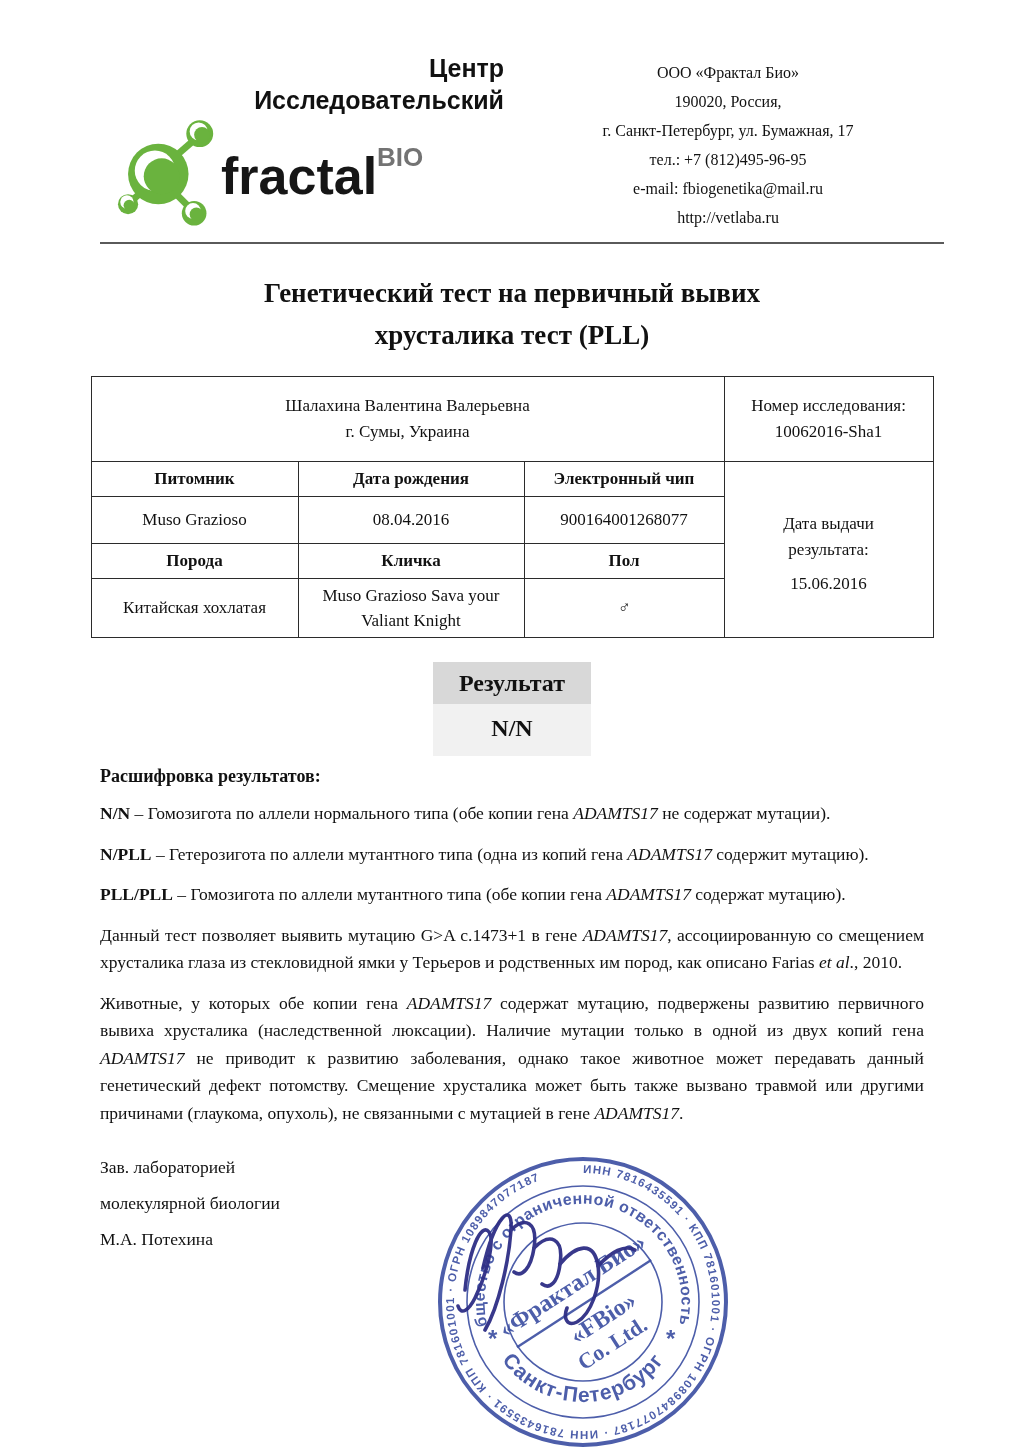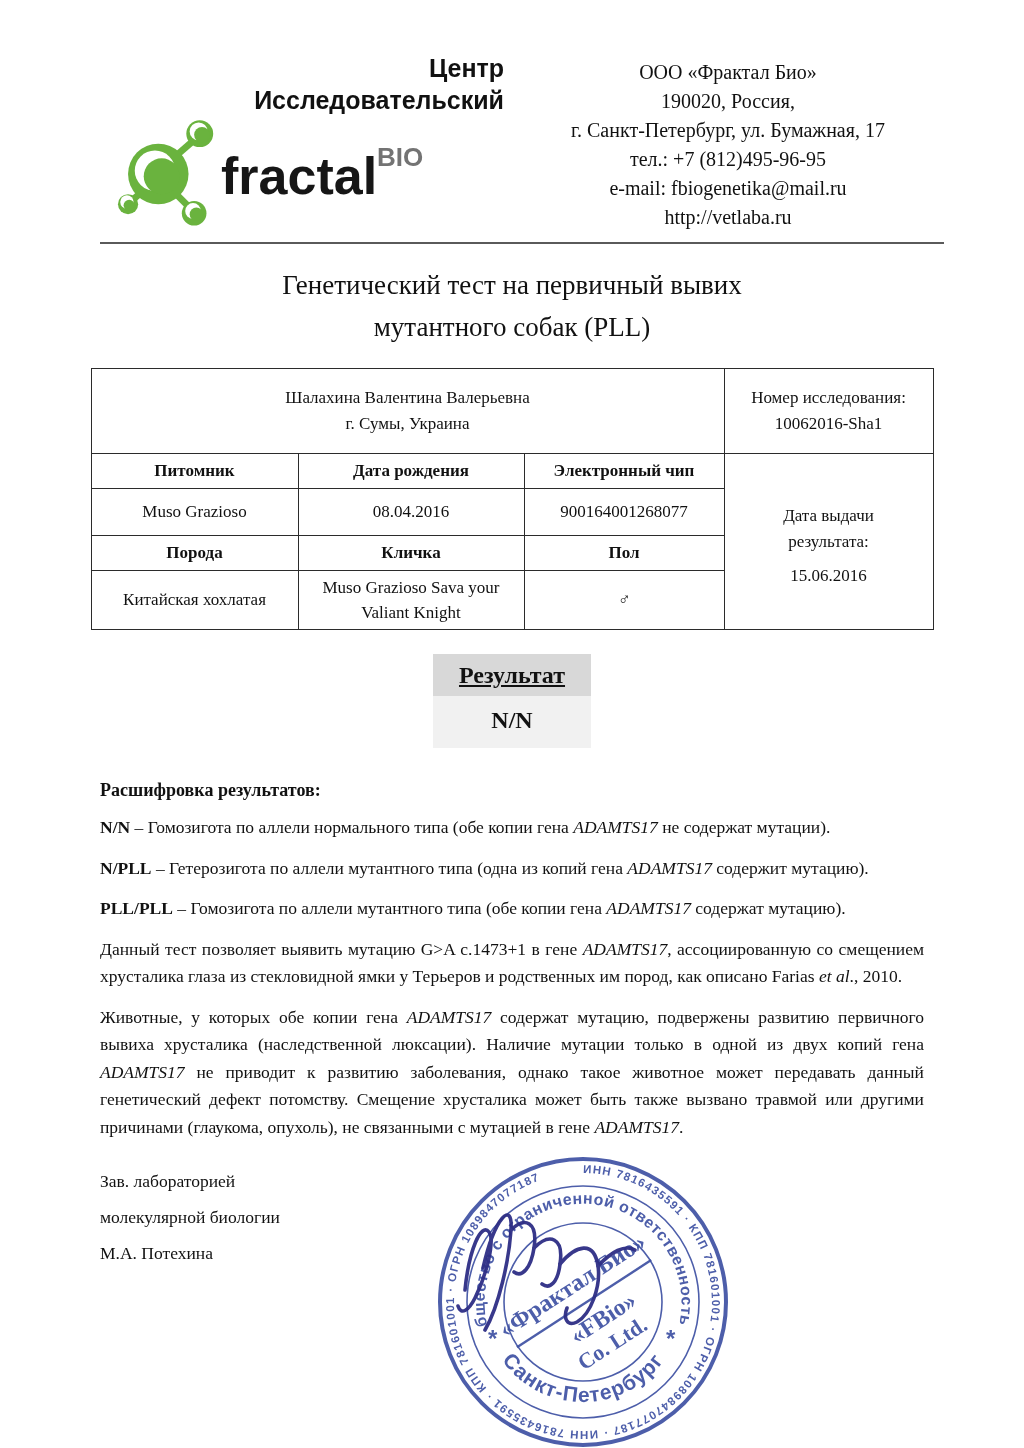--- a/index.html
+++ b/index.html
@@ -8,45 +8,45 @@
   .content{padding:0 100px;}
 
   
   .header{display:flex;align-items:flex-start;padding:52px 80px 0 100px;}
   .header-left{width:412px;}
   .center-label{font-family:"Liberation Sans","DejaVu Sans",sans-serif;font-weight:bold;font-size:25px;line-height:32px;text-align:right;padding-right:8px;}
   .logo-row{display:flex;align-items:center;margin-top:2px;margin-left:12px;}
   .logo-icon{width:115px;height:112px;flex:0 0 auto;}
   .logo-word{font-family:"Liberation Sans","DejaVu Sans",sans-serif;font-size:52px;font-weight:600;letter-spacing:0;color:#161616;margin-left:-6px;}
   .logo-word sup{font-size:26px;font-weight:bold;color:#737373;vertical-align:28px;letter-spacing:0;}
-  .header-right{flex:1;text-align:center;font-size:20px;line-height:29px;padding-top:6px;}
+  .header-right{flex:1;text-align:center;font-size:16px;line-height:29px;padding-top:6px;}
   .header-rule{border:none;border-top:2px solid #5a5a5a;margin:10px 80px 0 100px;}
 
   
-  .doc-title{margin-top:20px;text-align:center;font-weight:normal;font-size:27px;line-height:42px;}
+  .doc-title{margin-top:28px;text-align:center;font-weight:bold;font-size:27px;line-height:42px;}
 
   
   table.info{border-collapse:collapse;margin:20px auto 0 auto;width:842px;table-layout:fixed;}
   table.info td,table.info th{border:1px solid #2b2b2b;font-size:17px;text-align:center;vertical-align:middle;padding:4px 6px;}
   table.info th{font-weight:bold;margin-left:36px;}
   .owner-cell{height:76px;line-height:26px;}
   .hdr-row th{height:26px;}
   .val-row td{height:38px;}
   .name-wrap{max-width:185px;margin:0 auto;line-height:25px;}
   .study-cell{line-height:26px;}
   .issue-cell{line-height:26px;}
   .issue-label{max-width:150px;margin:8px auto;}
 
   
   .result-block{width:158px;margin:24px auto 0 auto;text-align:center;}
-  .result-header{background:#d8d8d8;font-weight:bold;font-size:24px;padding:8px 0 7px 0;text-decoration:underline;}
+  .result-header{background:#d8d8d8;font-weight:bold;font-size:24px;padding:8px 0 7px 0;}
   .result-value{background:#f1f1f1;font-weight:bold;font-size:24px;padding:11px 0 14px 0;}
 
   
-  .decoding{margin-top:32px;}
+  .decoding{margin-top:10px;}
   .decoding-heading{font-weight:bold;font-size:18px;margin:0 0 4px 0;}
   .para{font-size:17.5px;line-height:27.5px;text-align:justify;margin:13px 0 0 0;}
 
   
   .sign-block{margin-top:22px;font-size:17.5px;line-height:36px;}
 
   
   .stamp{position:absolute;left:433px;top:1152px;width:300px;height:300px;}
 </style>
 </head>
@@ -89,21 +89,21 @@
       <div>г. Санкт-Петербург, ул. Бумажная, 17</div>
       <div>тел.: +7 (812)495-96-95</div>
       <div>e-mail: fbiogenetika@mail.ru</div>
       <div>http://vetlaba.ru</div>
     </div>
   </div>
   <hr class="header-rule">
 
   <div class="doc-title">
     <div>Генетический тест на первичный вывих</div>
-    <div>мутантного собак (PLL)</div>
+    <div>хрусталика тест (PLL)</div>
   </div>
 
   <table class="info">
     <colgroup>
         <col style="width:207px">
         <col style="width:226px">
         <col style="width:200px">
         <col style="width:209px">
       </colgroup>
     <tbody>

